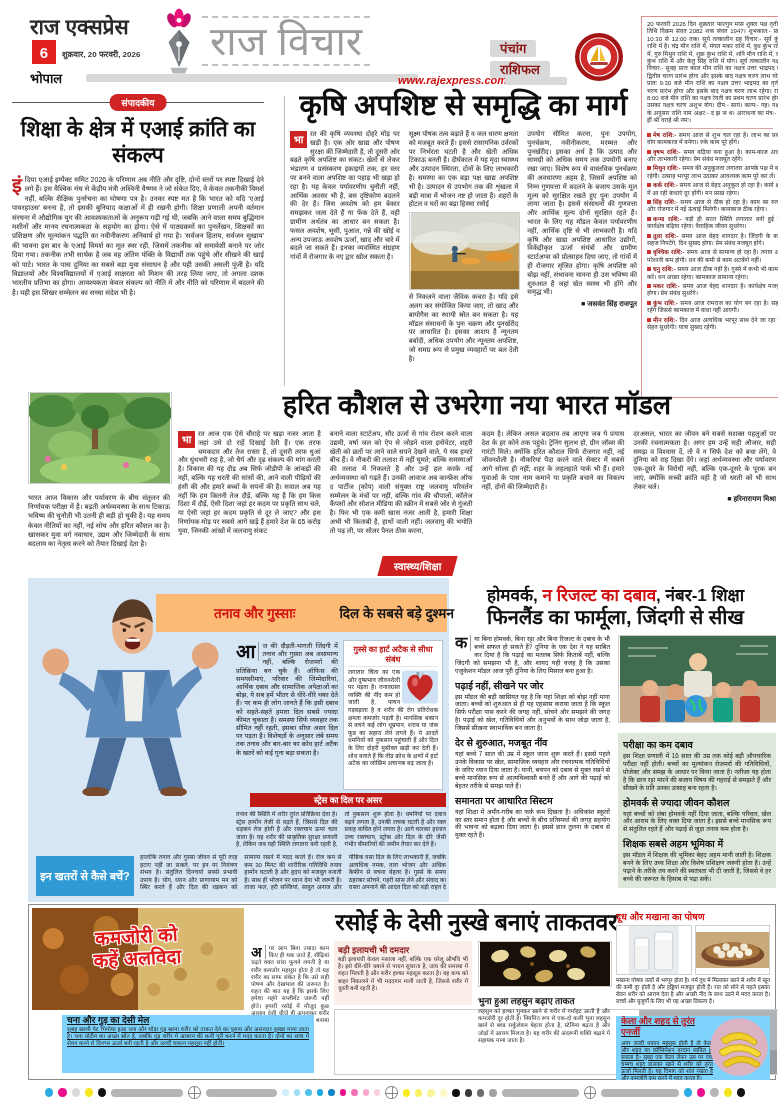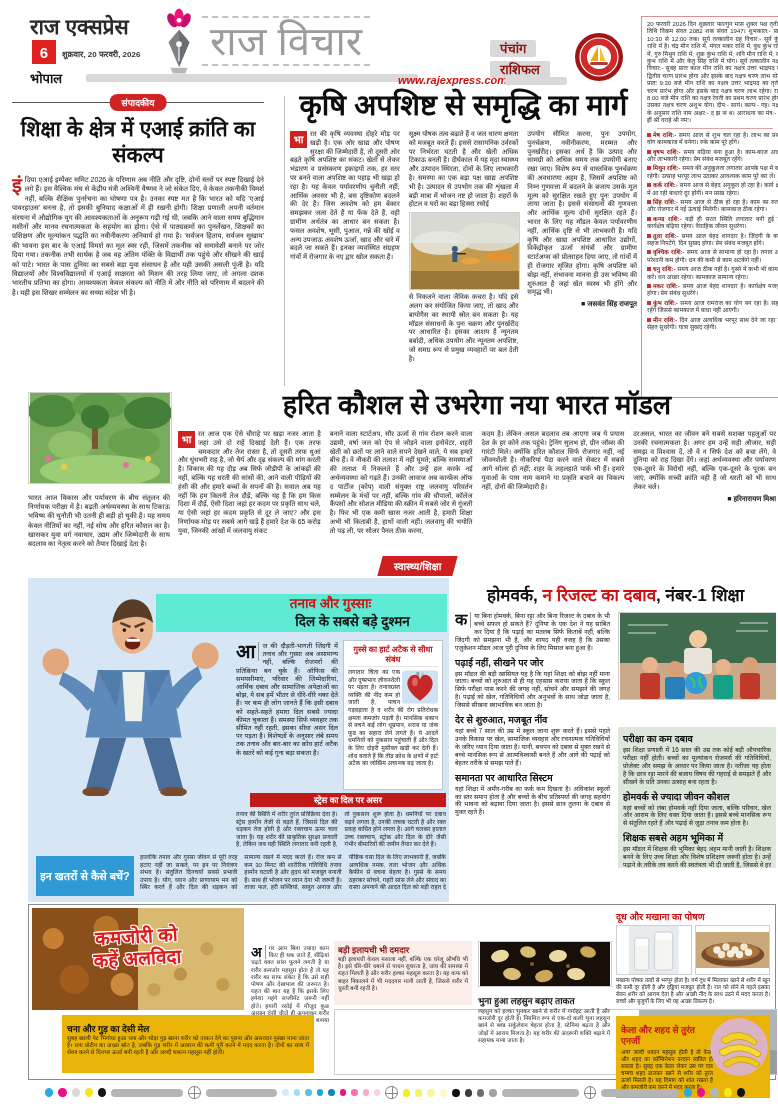--- a/index.html
+++ b/index.html
@@ -50,21 +50,21 @@
   .photoframe{width:100%;border:1px solid #cfcfcf;}
   
   .greenhead{font-size:27px;line-height:30px;font-weight:bold;text-align:center;color:#0d0d0d;}
   .sidetext{font-size:7px;line-height:9.2px;}
   
   .sectab{background:#d01f1f;color:#fff;font-weight:bold;font-size:10px;padding:3px 14px;
           transform:skewX(-15deg);display:inline-block;}
   .sectab span{display:inline-block;transform:skewX(15deg);}
   
   .health{background:#d7e6f4;}
-  .ystrip{background:#5eead4;display:flex;align-items:center;white-space:nowrap;flex-direction:column;}
+  .ystrip{background:#fdba74;display:flex;align-items:center;white-space:nowrap;}
   .ystrip .red{color:#d01212;font-weight:bold;font-size:13.5px;}
   .ystrip .blk{color:#141414;font-weight:bold;font-size:13.5px;padding-left:44px;}
   .body65{font-size:6.5px;line-height:8.2px;}
   .heartbox{background:#fff;border:1px solid #b9c6d2;padding:4px;}
   .heartbox .t{color:#c11818;font-weight:bold;font-size:8px;text-align:center;line-height:9.5px;
                border-bottom:1px solid #e5e5e5;padding-bottom:2px;margin-bottom:2px;}
   .heartbox .b{font-size:6px;line-height:7.6px;}
   .redstrip{background:#c11818;color:#fff;font-weight:bold;font-size:8.5px;text-align:center;line-height:14px;}
   .body6{font-size:6px;line-height:7.5px;}
   .bluebox{background:#2f9ad6;color:#fff;font-weight:bold;font-size:11px;line-height:14px;
@@ -80,21 +80,21 @@
   .greenbox{background:#dde8da;padding:5px;}
   
   .kitchen{border:1px solid #8a8a8a;background:#fff;}
   .kithead{font-size:23px;line-height:26px;font-weight:bold;text-align:center;color:#0d0d0d;}
   .overlaytxt{font-size:19px;line-height:22px;font-weight:bold;color:#e01b1b;text-align:center;
      text-shadow:-1px -1px 0 #fff,1px -1px 0 #fff,-1px 1px 0 #fff,1px 1px 0 #fff;transform:rotate(-3deg);}
   .kbox{background:#fbeee8;padding:3px 4px;}
   .kboxtitle{color:#8a1a1a;font-weight:bold;font-size:8.5px;margin-bottom:1px;}
   .body58{font-size:5.8px;line-height:7.2px;}
   .redtitle{color:#d01212;font-weight:bold;font-size:9.5px;}
-  .yellowbox{background:#eab308;position:relative;padding:9px 5px;}
+  .yellowbox{background:#7dd3fc;position:relative;padding:0 5px;text-decoration:underline;}
   .ybt{color:#c11818;font-weight:bold;font-size:9px;line-height:11px;}
   .body55{font-size:5.5px;line-height:6.9px;}
   
   .marks{display:flex;align-items:center;gap:5px;}
   .dot{width:9px;height:9px;border-radius:50%;display:inline-block;}
   .mbar{height:8px;border-radius:4px;background:#b5b5b5;display:inline-block;}
   .cross{width:11px;height:11px;border:1px solid #888;border-radius:50%;position:relative;display:inline-block;}
   .cross:before{content:"";position:absolute;left:50%;top:-1px;bottom:-1px;border-left:1px solid #888;}
   .cross:after{content:"";position:absolute;top:50%;left:-1px;right:-1px;border-top:1px solid #888;}
 </style>
@@ -277,20 +277,21 @@
     <div class="abs redstrip" style="left:222px;top:215px;width:196px;height:14px;">स्ट्रेस का दिल पर असर</div>
     <div class="abs body6 j twocol hid" style="left:208px;top:233px;width:210px;height:42px;">तनाव की स्थिति में शरीर तुरंत प्रतिक्रिया देता है। स्ट्रेस हार्मोन तेजी से बढ़ते हैं, जिससे दिल की धड़कन तेज होती है और रक्तचाप ऊपर चला जाता है। यह शरीर की प्राकृतिक सुरक्षा प्रणाली है, लेकिन जब यही स्थिति लगातार बनी रहती है, तो नुकसान शुरू होता है। धमनियों पर दबाव बढ़ने लगता है, उनकी लचक घटती है और रक्त प्रवाह बाधित होने लगता है। आगे चलकर हालात उच्च रक्तचाप, स्ट्रोक और दिल के दौरे जैसी गंभीर बीमारियों की जमीन तैयार कर देते हैं।</div>
     <div class="abs bluebox" style="left:8px;top:278px;width:98px;height:40px;box-sizing:border-box;">इन खतरों से कैसे बचें?</div>
     <div class="abs body6 j threecol hid" style="left:112px;top:276px;width:306px;height:44px;">हालांकि तनाव और गुस्सा जीवन से पूरी तरह हटाए नहीं जा सकते, पर इन पर नियंत्रण संभव है। संतुलित दिनचर्या सबसे प्रभावी उपाय है। योग, ध्यान और प्राणायाम मन को स्थिर करते हैं और दिल की धड़कन को सामान्य रखने में मदद करते हैं। रोज कम से कम 30 मिनट की शारीरिक गतिविधि तनाव हार्मोन घटाती है और हृदय को मजबूत बनाती है। साथ ही भोजन पर ध्यान देना भी जरूरी है। ताजा फल, हरी सब्जियां, साबुत अनाज और पौष्टिक वसा दिल के लिए लाभकारी हैं, जबकि अत्यधिक नमक, तला भोजन और अधिक कैफीन से बचना बेहतर है। गुस्से के समय ठहरकर सोचने, गहरी सांस लेने और संवाद का रास्ता अपनाने की आदत दिल को बड़ी राहत दे सकती है। कुल मिलाकर दिल की सुरक्षा दवा से नहीं, संतुलित सोच और संयमित जीवनशैली से शुरू होती है।</div>
   </section>
 
   <section class="abs" style="left:455px;top:578px;width:321px;height:324px;">
     <div class="finh1" style="margin-top:8px;">
       <span>होमवर्क, </span><span class="red">न रिजल्ट का दबाव</span><span>, नंबर-1 शिक्षा</span>
     </div>
+    <div class="finh2">फिनलैंड का फार्मूला, जिंदगी से सीख</div>
     <div style="display:flex;gap:8px;margin-top:6px;height:256px;overflow:hidden;">
       <div style="width:155px;">
         <div class="body63 j">
           <span class="dropplain" style="font-size:16px;line-height:16px;">क</span><span>या बिना होमवर्क, बिना रट्टा और बिना रिजल्ट के दबाव के भी बच्चे सफल हो सकते हैं? दुनिया के एक देश ने यह साबित कर दिया है कि पढ़ाई का मतलब सिर्फ किताबें नहीं, बल्कि जिंदगी को समझना भी है, और शायद यही वजह है कि उसका एजुकेशन मॉडल आज पूरी दुनिया के लिए मिसाल बना हुआ है।</span>
         </div>
         <div class="subh">पढ़ाई नहीं, सीखने पर जोर</div>
         <div class="body63 j">इस मॉडल की बड़ी खासियत यह है कि यहां शिक्षा को बोझ नहीं माना जाता। बच्चों को शुरुआत से ही यह एहसास कराया जाता है कि स्कूल सिर्फ परीक्षा पास करने की जगह नहीं, सोचने और समझने की जगह है। पढ़ाई को खेल, गतिविधियों और अनुभवों के साथ जोड़ा जाता है, जिससे सीखना स्वाभाविक बन जाता है।</div>
         <div class="subh">देर से शुरुआत, मजबूत नींव</div>
         <div class="body63 j">यहां बच्चे 7 साल की उम्र में स्कूल जाना शुरू करते हैं। इससे पहले उनके विकास पर खेल, सामाजिक व्यवहार और रचनात्मक गतिविधियों के जरिए ध्यान दिया जाता है। यानी, बचपन को दबाव से मुक्त रखने से बच्चे मानसिक रूप से आत्मविश्वासी बनते हैं और आगे की पढ़ाई को बेहतर तरीके से समझ पाते हैं।</div>
         <div class="subh">समानता पर आधारित सिस्टम</div>
@@ -307,41 +308,42 @@
             <rect x="20" y="60" width="20" height="26" rx="3" fill="#c0392b"></rect>
           <circle cx="55" cy="56" r="8" fill="#d9a078"></circle>
             <rect x="45" y="64" width="20" height="22" rx="3" fill="#2980b9"></rect>
           <circle cx="103" cy="54" r="8" fill="#e8b48e"></circle>
             <rect x="93" y="62" width="20" height="24" rx="3" fill="#16a085"></rect>
           <circle cx="130" cy="52" r="8" fill="#d9a078"></circle>
             <rect x="120" y="60" width="20" height="26" rx="3" fill="#c0392b"></rect>
           <circle cx="76" cy="70" r="11" fill="#3498db"></circle>
             <path d="M70 64 q6 4 4 11 M80 63 q-2 8 3 12" stroke="#2ecc71" stroke-width="2.4" fill="none"></path>
         </svg>
-        <div class="greenbox" style="margin-top:23px;">
+        <div class="greenbox" style="margin-top:6px;">
           <div class="subh" style="margin-top:0;">परीक्षा का कम दबाव</div>
           <div class="body63 j">इस शिक्षा प्रणाली में 16 साल की उम्र तक कोई बड़ी औपचारिक परीक्षा नहीं होती। बच्चों का मूल्यांकन रोजमर्रा की गतिविधियों, प्रोजेक्ट और समझ के आधार पर किया जाता है। नतीजा यह होता है कि छात्र रट्टा मारने की बजाय विषय की गहराई से समझते हैं और सीखने के प्रति उनका उत्साह बना रहता है।</div>
           <div class="subh">होमवर्क से ज्यादा जीवन कौशल</div>
           <div class="body63 j">यहां बच्चों को लंबा होमवर्क नहीं दिया जाता, बल्कि परिवार, खेल और आराम के लिए वक्त दिया जाता है। इससे बच्चे मानसिक रूप से संतुलित रहते हैं और पढ़ाई से जुड़ा तनाव कम होता है।</div>
           <div class="subh">शिक्षक सबसे अहम भूमिका में</div>
           <div class="body63 j">इस मॉडल में शिक्षक की भूमिका बेहद अहम मानी जाती है। शिक्षक बनने के लिए उच्च शिक्षा और विशेष प्रशिक्षण जरूरी होता है। उन्हें पढ़ाने के तरीके तय करने की स्वतंत्रता भी दी जाती है, जिससे वे हर बच्चे की जरूरत के हिसाब से पढ़ा सकें।</div>
         </div>
       </div>
     </div>
   </section>
 
   <section class="abs kitchen" style="left:28px;top:904px;width:748px;height:176px;box-sizing:border-box;">
     <div class="abs" style="left:3px;top:3px;width:212px;height:102px;overflow:hidden;">
       <div style="position:absolute;left:0;top:0;width:106px;height:102px;background:radial-gradient(circle at 20% 30%,#c97f33 0 10px,transparent 11px),radial-gradient(circle at 70% 20%,#b5742a 0 12px,transparent 13px),radial-gradient(circle at 40% 70%,#a35c1e 0 14px,transparent 15px),radial-gradient(circle at 85% 75%,#c98a3e 0 11px,transparent 12px),#8a4f1a;"></div>
       <div style="position:absolute;left:106px;top:0;width:106px;height:102px;background:radial-gradient(circle at 25% 25%,#c49a4f 0 6px,transparent 7px),radial-gradient(circle at 65% 40%,#c8a055 0 6px,transparent 7px),radial-gradient(circle at 40% 65%,#bd934a 0 6px,transparent 7px),radial-gradient(circle at 80% 75%,#c49a4f 0 6px,transparent 7px),radial-gradient(circle at 15% 80%,#c8a055 0 6px,transparent 7px),#d9b870;"></div>
       <div class="overlaytxt" style="position:absolute;left:10px;top:18px;width:190px;">
         <div>कमजोरी को</div>
         <div>कहें अलविदा</div>
       </div>
     </div>
+    <h1 class="abs kithead" style="left:225px;top:4px;width:445px;margin:0;">रसोई के देसी नुस्खे बनाएं ताकतवर</h1>
     <div class="abs body58 j hid" style="left:222px;top:40px;width:78px;height:130px;">
       <span class="dropplain" style="font-size:14px;line-height:14px;">अ</span><span>गर आप बिना ज्यादा काम किए ही थक जाते हैं, सीढ़ियां चढ़ते वक्त सांस फूलने लगती है या शरीर कमजोर महसूस होता है तो यह शरीर का साफ संकेत है कि उसे सही पोषण और देखभाल की जरूरत है। राहत की बात यह है कि इसके लिए हमेशा महंगे सप्लीमेंट जरूरी नहीं होते। हमारी रसोई में मौजूद कुछ आसान देसी चीजें ही अपनाकर शरीर को फिर से चुस्त और मजबूत बनाया जा सकता है।</span>
     </div>
     <div class="abs kbox hid" style="left:305px;top:36px;width:138px;height:64px;box-sizing:border-box;">
       <div class="kboxtitle">बड़ी इलायची भी दमदार</div>
       <div class="body58 j">बड़ी इलायची केवल मसाला नहीं, बल्कि एक घरेलू औषधि भी है। इसे धीरे-धीरे चबाने से पाचन सुधरता है, जांघ की समस्या में राहत मिलती है और शरीर हल्का महसूस करता है। यह कफ को बाहर निकालने में भी मददगार मानी जाती है, जिससे शरीर में चुस्ती बनी रहती है।</div>
     </div>
     <svg class="abs photoframe" style="left:305px;top:104px;" width="138" height="64" viewBox="0 0 138 64">
       <rect width="138" height="64" fill="#aeb4b8"></rect>
       <rect y="40" width="138" height="24" fill="#969ca0"></rect>

